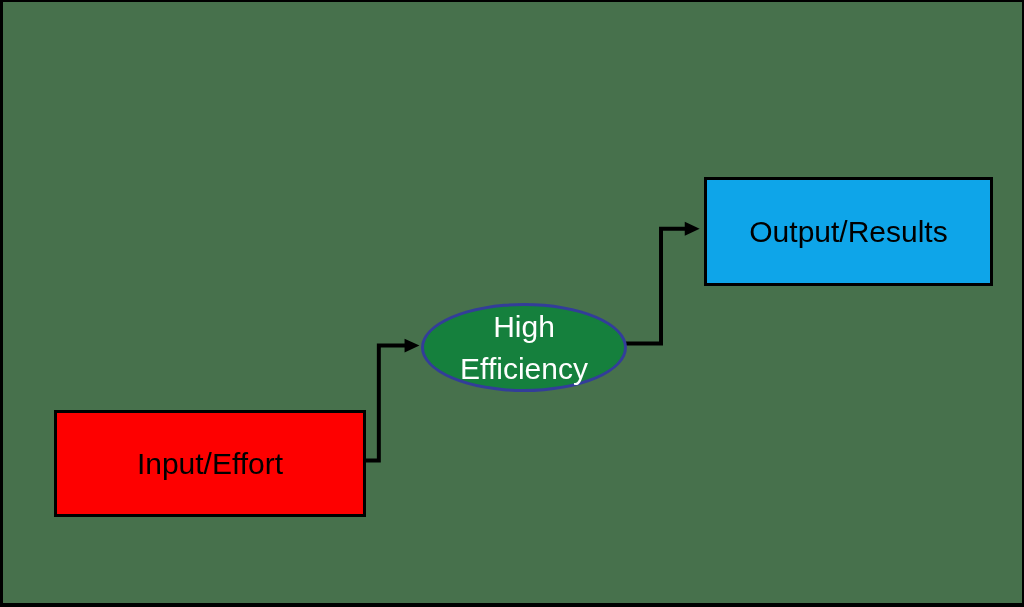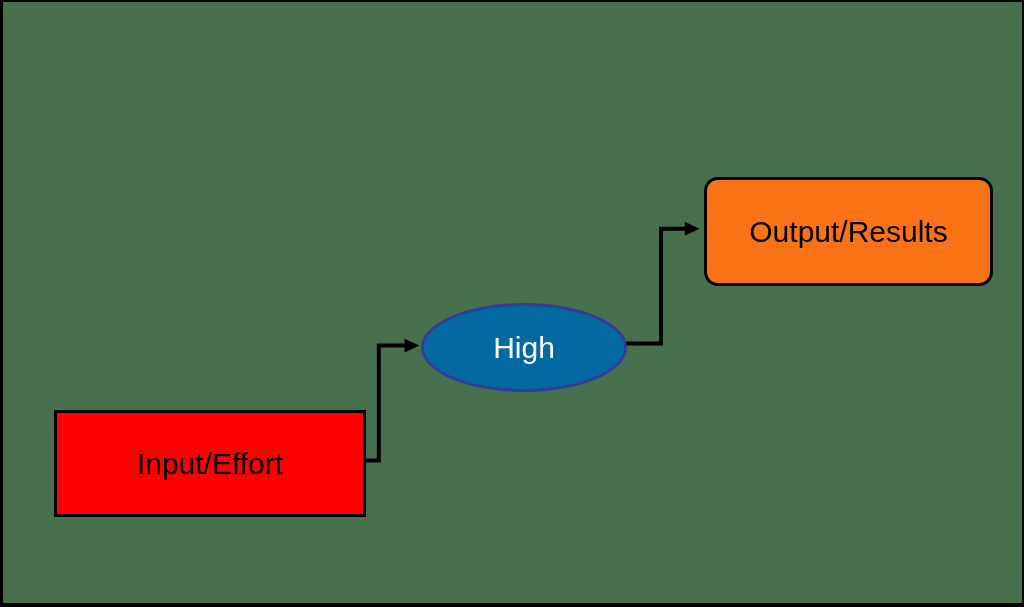--- a/index.html
+++ b/index.html
@@ -59,21 +59,22 @@
     <path d="M403,340 L418,347 L403,354 Z" style="fill: rgb(0, 0, 0);"></path>
 
     <path class="connector-line" d="M624,345 L662,345 L662,229 L687,229" style="stroke: rgb(0, 0, 0);"></path>
     <path d="M686,222 L701,229 L686,236 Z" style="fill: rgb(0, 0, 0);"></path>
   </svg>
 
   <div class="node rect" id="node-input" style="background-color: rgb(254, 0, 0); border-color: rgb(0, 0, 0); color: rgb(0, 0, 0);">
     <span>Input/Effort</span>
   </div>
 
-  <div class="node ellipse" id="node-eff" style="background-color: #0369a1; border-color: rgb(51, 61, 153); color: rgb(255, 255, 255);">
+  <div class="node ellipse" id="node-eff" style="background-color: #15803d; border-color: rgb(51, 61, 153); color: rgb(255, 255, 255);">
     <span>High</span>
+    <span>Efficiency</span>
   </div>
 
-  <div class="node rect" id="node-output" style="background-color: #f97316; border-color: rgb(0, 0, 0); color: rgb(0, 0, 0); border-radius: 14px;">
+  <div class="node rect" id="node-output" style="background-color: #0ea5e9; border-color: rgb(0, 0, 0); color: rgb(0, 0, 0);">
     <span>Output/Results</span>
   </div>
 
 </div>
 
 </body></html>

